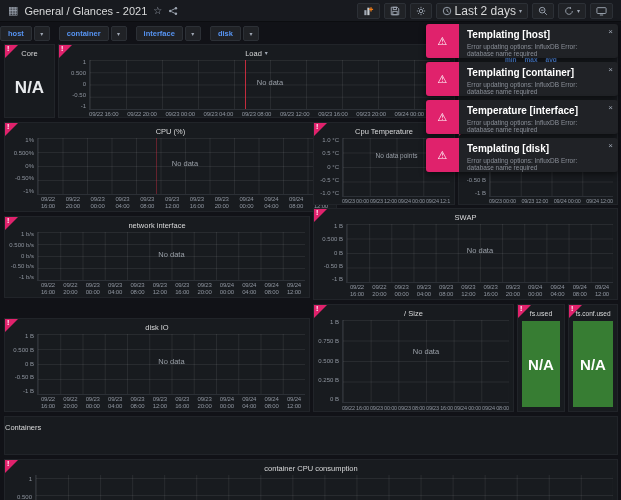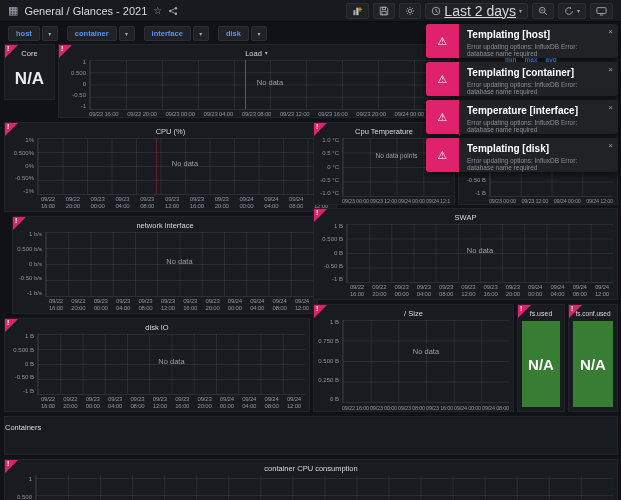--- a/index.html
+++ b/index.html
@@ -19,25 +19,25 @@
   .apps-glyph { font-size:11px; color:#9fa7b3; line-height:1; }
   .dash-title { font-size:11px; color:#d8d9da; white-space:nowrap; }
   .star-glyph { font-size:10px; color:#9fa7b3; }
   .nav-right { margin-left:auto; display:flex; align-items:center; gap:4px; }
   .navbtn {
     height:16px; min-width:18px; padding:0 5px; background:#202226;
     border:1px solid #2c3036; border-radius:2px; display:flex; align-items:center;
     justify-content:center; gap:3px; color:#9fa7b3; font-size:8px;
   }
   .navbtn svg { display:block; }
-  .timetext { color:#d8d9da; font-size:14px; white-space:nowrap;text-decoration:underline; }
+  .timetext { color:#d8d9da; font-size:12px; white-space:nowrap; }
   .caret { font-size:6px; color:#9fa7b3; line-height:1; }
   .icon-svg { stroke:#9fa7b3; fill:none; stroke-width:1.1; }
   
-  .varbar { position:absolute; left:0; top:24px; height:18px; display:flex; align-items:center; gap:9px; padding-left:8px; }
+  .varbar { position:absolute; left:0; top:24px; height:18px; display:flex; align-items:center; gap:9px; }
   .vargroup { display:flex; gap:2px; }
   .varlabel {
     height:15px; padding:0 7px; background:#202226; border:1px solid #2c3036;
     border-radius:2px; color:#5794f2; font-size:7.5px; font-weight:bold;
     display:flex; align-items:center;
   }
   .varcaret {
     width:16px; height:15px; background:#202226; border:1px solid #2c3036;
     border-radius:2px; color:#9fa7b3; font-size:6px; display:flex;
     align-items:center; justify-content:center;
@@ -194,21 +194,21 @@
         </span>
     </div>
     <div class="vargroup">
       <span class="varlabel">disk</span>
       <span class="varcaret">
           <span>▾</span>
         </span>
     </div>
   </div>
 
-  <div class="panel" style="left:4px;top:44px;width:51px;height:56px">
+  <div class="panel" style="left:4px;top:44px;width:51px;height:74px">
     <div class="corner">
         <span class="bang">!</span>
       </div>
     <div class="ptitle">Core</div>
     <div class="bigval">N/A</div>
   </div>
 
   <div class="panel" style="left:58px;top:44px;width:397px;height:74px;--yw:30px">
     <div class="corner">
         <span class="bang">!</span>
@@ -329,21 +329,21 @@
       <div class="plot" style="background-size:calc(100%/4) 25%"></div>
     </div>
     <div class="xaxis" style="font-size:5.5px">
         <span class="xtick">09/23 00:00</span>
         <span class="xtick">09/23 12:00</span>
         <span class="xtick">09/24 00:00</span>
         <span class="xtick">09/24 12:00</span>
       </div>
   </div>
 
-  <div class="panel" style="left:12px;top:216px;width:306px;height:98px">
+  <div class="panel" style="left:4px;top:216px;width:306px;height:82px">
     <div class="corner">
         <span class="bang">!</span>
       </div>
     <div class="ptitle">network interface</div>
     <div class="pbody">
       <div class="yaxis">
           <span class="ytick">1 b/s</span>
           <span class="ytick">0.500 b/s</span>
           <span class="ytick">0 b/s</span>
           <span class="ytick">-0.50 b/s</span>

